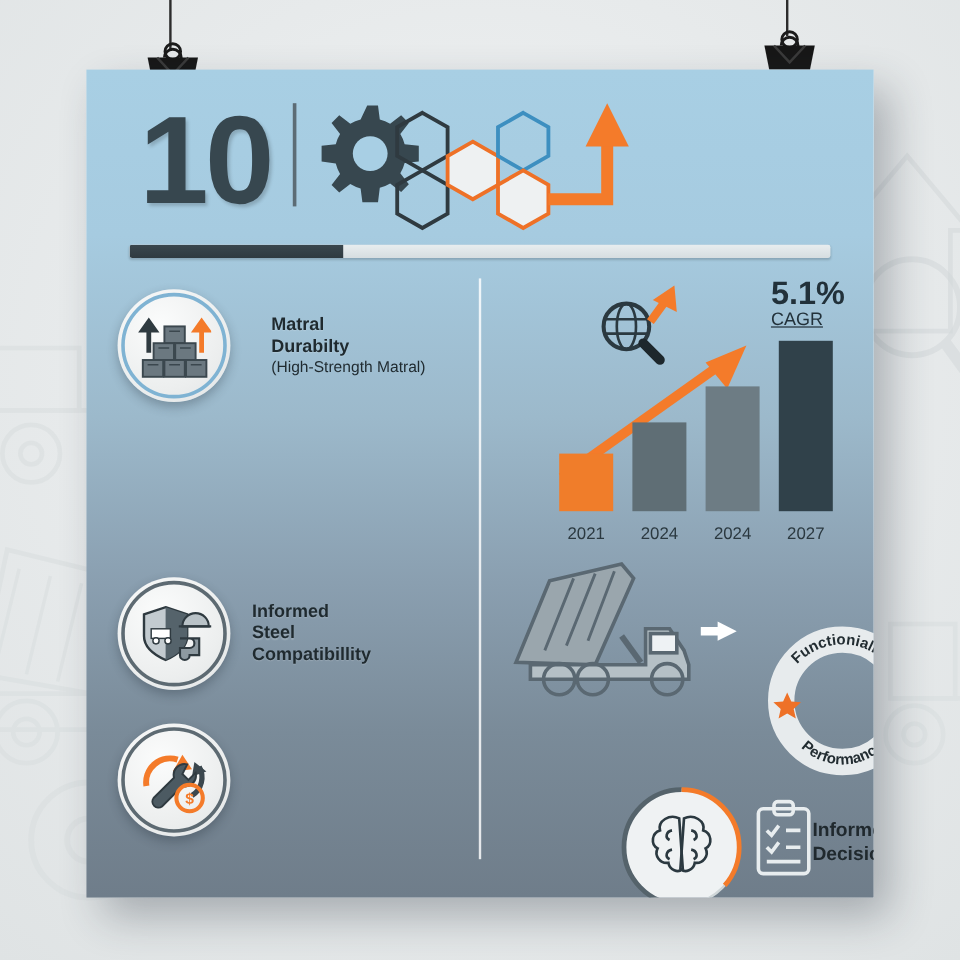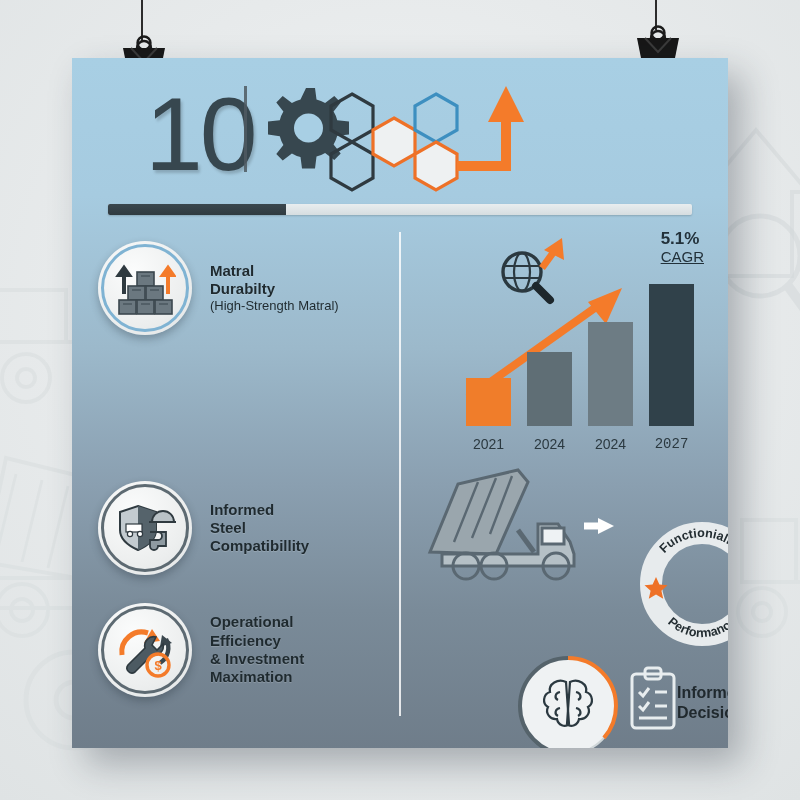--- a/index.html
+++ b/index.html
@@ -31,24 +31,23 @@
         #a8cfe4 0%, #a6cbe0 20%, #9cb9cb 42%,
         #8a9fb0 62%, #7a8b99 80%, #6f7d8a 100%);
     box-shadow: 14px 16px 34px rgba(40,50,60,.33);
     overflow:hidden;
   }
 
   
   #hdr { position:absolute; left:0; top:0; width:100%; height:160px; }
   #big-number {
     position:absolute; left:44px; top:24px;
-    font-size:104px; font-weight:normal; color:#37474f;
+    font-size:104px; font-weight:bold; color:#37474f;
     letter-spacing:-3px; line-height:1;
     text-shadow:2px 3px 3px rgba(0,0,0,.18);
-    margin-left:29px;
   }
   #hdr-rule {
     position:absolute; left:172px; top:28px;
     width:3px; height:86px; background:#4f5b62; opacity:.85;
   }
   #gear-wrap { position:absolute; left:188px; top:24px; }
   #hex-wrap  { position:absolute; left:248px; top:22px; }
 
   
   #divider { position:absolute; left:36px; top:146px; width:584px; height:11px;
@@ -82,21 +81,21 @@
               text-shadow:0 1px 1px rgba(255,255,255,.18); }
   .ftext .l.reg { font-weight:bold; }
   .ftext .sub  { display:block; font-size:13px; font-weight:normal; }
 
   
   #chart { position:absolute; left:388px; top:176px; width:250px; height:220px; }
   #chart .bar { position:absolute; bottom:28px; }
   #chart .xlab { position:absolute; bottom:2px; font-size:14px;
                  color:#2b3940; text-align:center; }
   #cagr { position:absolute; right:6px; top:-4px; text-align:left; color:#22313a; }
-  #cagr .v { font-size:17px; font-weight:bold; display:block; line-height:1.05; }
+  #cagr .v { font-size:27px; font-weight:bold; display:block; line-height:1.05; }
   #cagr .u { font-size:15px; display:block;text-decoration:underline; }
 
   
   #truckgrp { position:absolute; left:352px; top:410px; }
   #donut { position:absolute; left:563px; top:462px; width:133px; height:128px; }
 
   
   #brain { position:absolute; left:442px; top:594px; }
   #clipboard { position:absolute; left:555px; top:608px; }
   #informed { position:absolute; left:605px; top:625px;
@@ -204,21 +203,21 @@
       </svg>
     </div>
   </div>
 
   <div id="divider">
     <div id="divider-fill"></div>
   </div>
 
   <div id="vline"></div>
 
-  <div class="feature" style="top:183px;">
+  <div class="feature" style="top:183px;gap:16px;">
     <div class="fcircle">
       <div class="disc"></div>
       <div class="ring"></div>
       <div class="icon">
         <svg width="62" height="56" viewBox="0 0 62 56">
           <g fill="#6b7880" stroke="#3b474e" stroke-width="1.6">
             <rect x="23" y="12" width="17" height="14"></rect>
             <rect x="14" y="26" width="17" height="14"></rect>
             <rect x="32" y="26" width="17" height="14"></rect>
             <rect x="5" y="40" width="17" height="14"></rect>
@@ -277,26 +276,20 @@
           <polygon points="38,8 30,22 46,20" fill="#f47b2a"></polygon>
           <path d="M52 18 A18 18 0 0 1 46 42" stroke="#3b474e" stroke-width="4.4" fill="none"></path>
           <polygon points="48,14 58,22 46,26" fill="#3b474e"></polygon>
           <path d="M42 16 a9 9 0 0 0 -11 11 L14 44 a5 5 0 0 0 7 7 L38 34 a9 9 0 0 0 11-11
                    l-6 6 -5 -5 Z" fill="#4c5a62" stroke="#2f3a40" stroke-width="1.6"></path>
           <circle cx="44" cy="44" r="11" fill="none" stroke="#f47b2a" stroke-width="3.4"></circle>
           <text x="44" y="49" font-size="13" font-weight="bold" fill="#f47b2a" text-anchor="middle" font-family="Liberation Sans, sans-serif">$</text>
         </svg>
       </div>
     </div>
-    <div class="ftext">
-      <span class="l reg">Operational</span>
-      <span class="l reg">Efficiency</span>
-      <span class="l reg">&amp; Investment</span>
-      <span class="l reg">Maximation</span>
-    </div>
   </div>
 
   <div id="chart">
 
     <div style="position:absolute; left:36px; top:2px;">
       <svg width="76" height="72" viewBox="0 0 76 72">
         <circle cx="26" cy="36" r="19" fill="none" stroke="#2b3940" stroke-width="3.4"></circle>
         <ellipse cx="26" cy="36" rx="8" ry="19" fill="none" stroke="#2b3940" stroke-width="2.2"></ellipse>
         <path d="M8 30 h36 M8 42 h36" stroke="#2b3940" stroke-width="2.2"></path>
         <path d="M40 50 L54 64" stroke="#1d272c" stroke-width="8" stroke-linecap="round"></path>
@@ -318,21 +311,21 @@
     </div>
 
     <div class="bar" style="left:6px;  width:45px; height:48px;  background:#f07d2a;"></div>
     <div class="bar" style="left:67px; width:45px; height:74px;  background:#5f6e75;"></div>
     <div class="bar" style="left:128px;width:45px; height:104px; background:#6d7c84;"></div>
     <div class="bar" style="left:189px;width:45px; height:142px; background:#30414a;"></div>
 
     <div class="xlab" style="left:6px;  width:45px;">2021</div>
     <div class="xlab" style="left:67px; width:45px;">2024</div>
     <div class="xlab" style="left:128px;width:45px;">2024</div>
-    <div class="xlab" style="left:189px;width:45px;font-family:Liberation Mono, monospace;">2027</div>
+    <div class="xlab" style="left:189px;width:45px;">2027</div>
   </div>
 
   <div id="truckgrp">
     <svg width="190" height="115" viewBox="0 0 190 115">
       <g stroke="#5a6872" stroke-width="3" fill="#9aa6ad">
         <path d="M6 84 L34 16 L94 2 L104 14 L72 86 Z"></path>
         <path d="M30 74 L54 14 M48 70 L72 10 M66 66 L88 8" stroke-width="2.4" fill="none"></path>
         <path d="M64 86 L114 86 L114 56 L134 56 L146 74 L150 86 L150 98 L18 98 L18 86 Z" fill="#b5c0c6"></path>
         <rect x="118" y="60" width="22" height="16" fill="#eef2f4"></rect>
         <path d="M94 62 L110 84" stroke-width="5" fill="none"></path>

